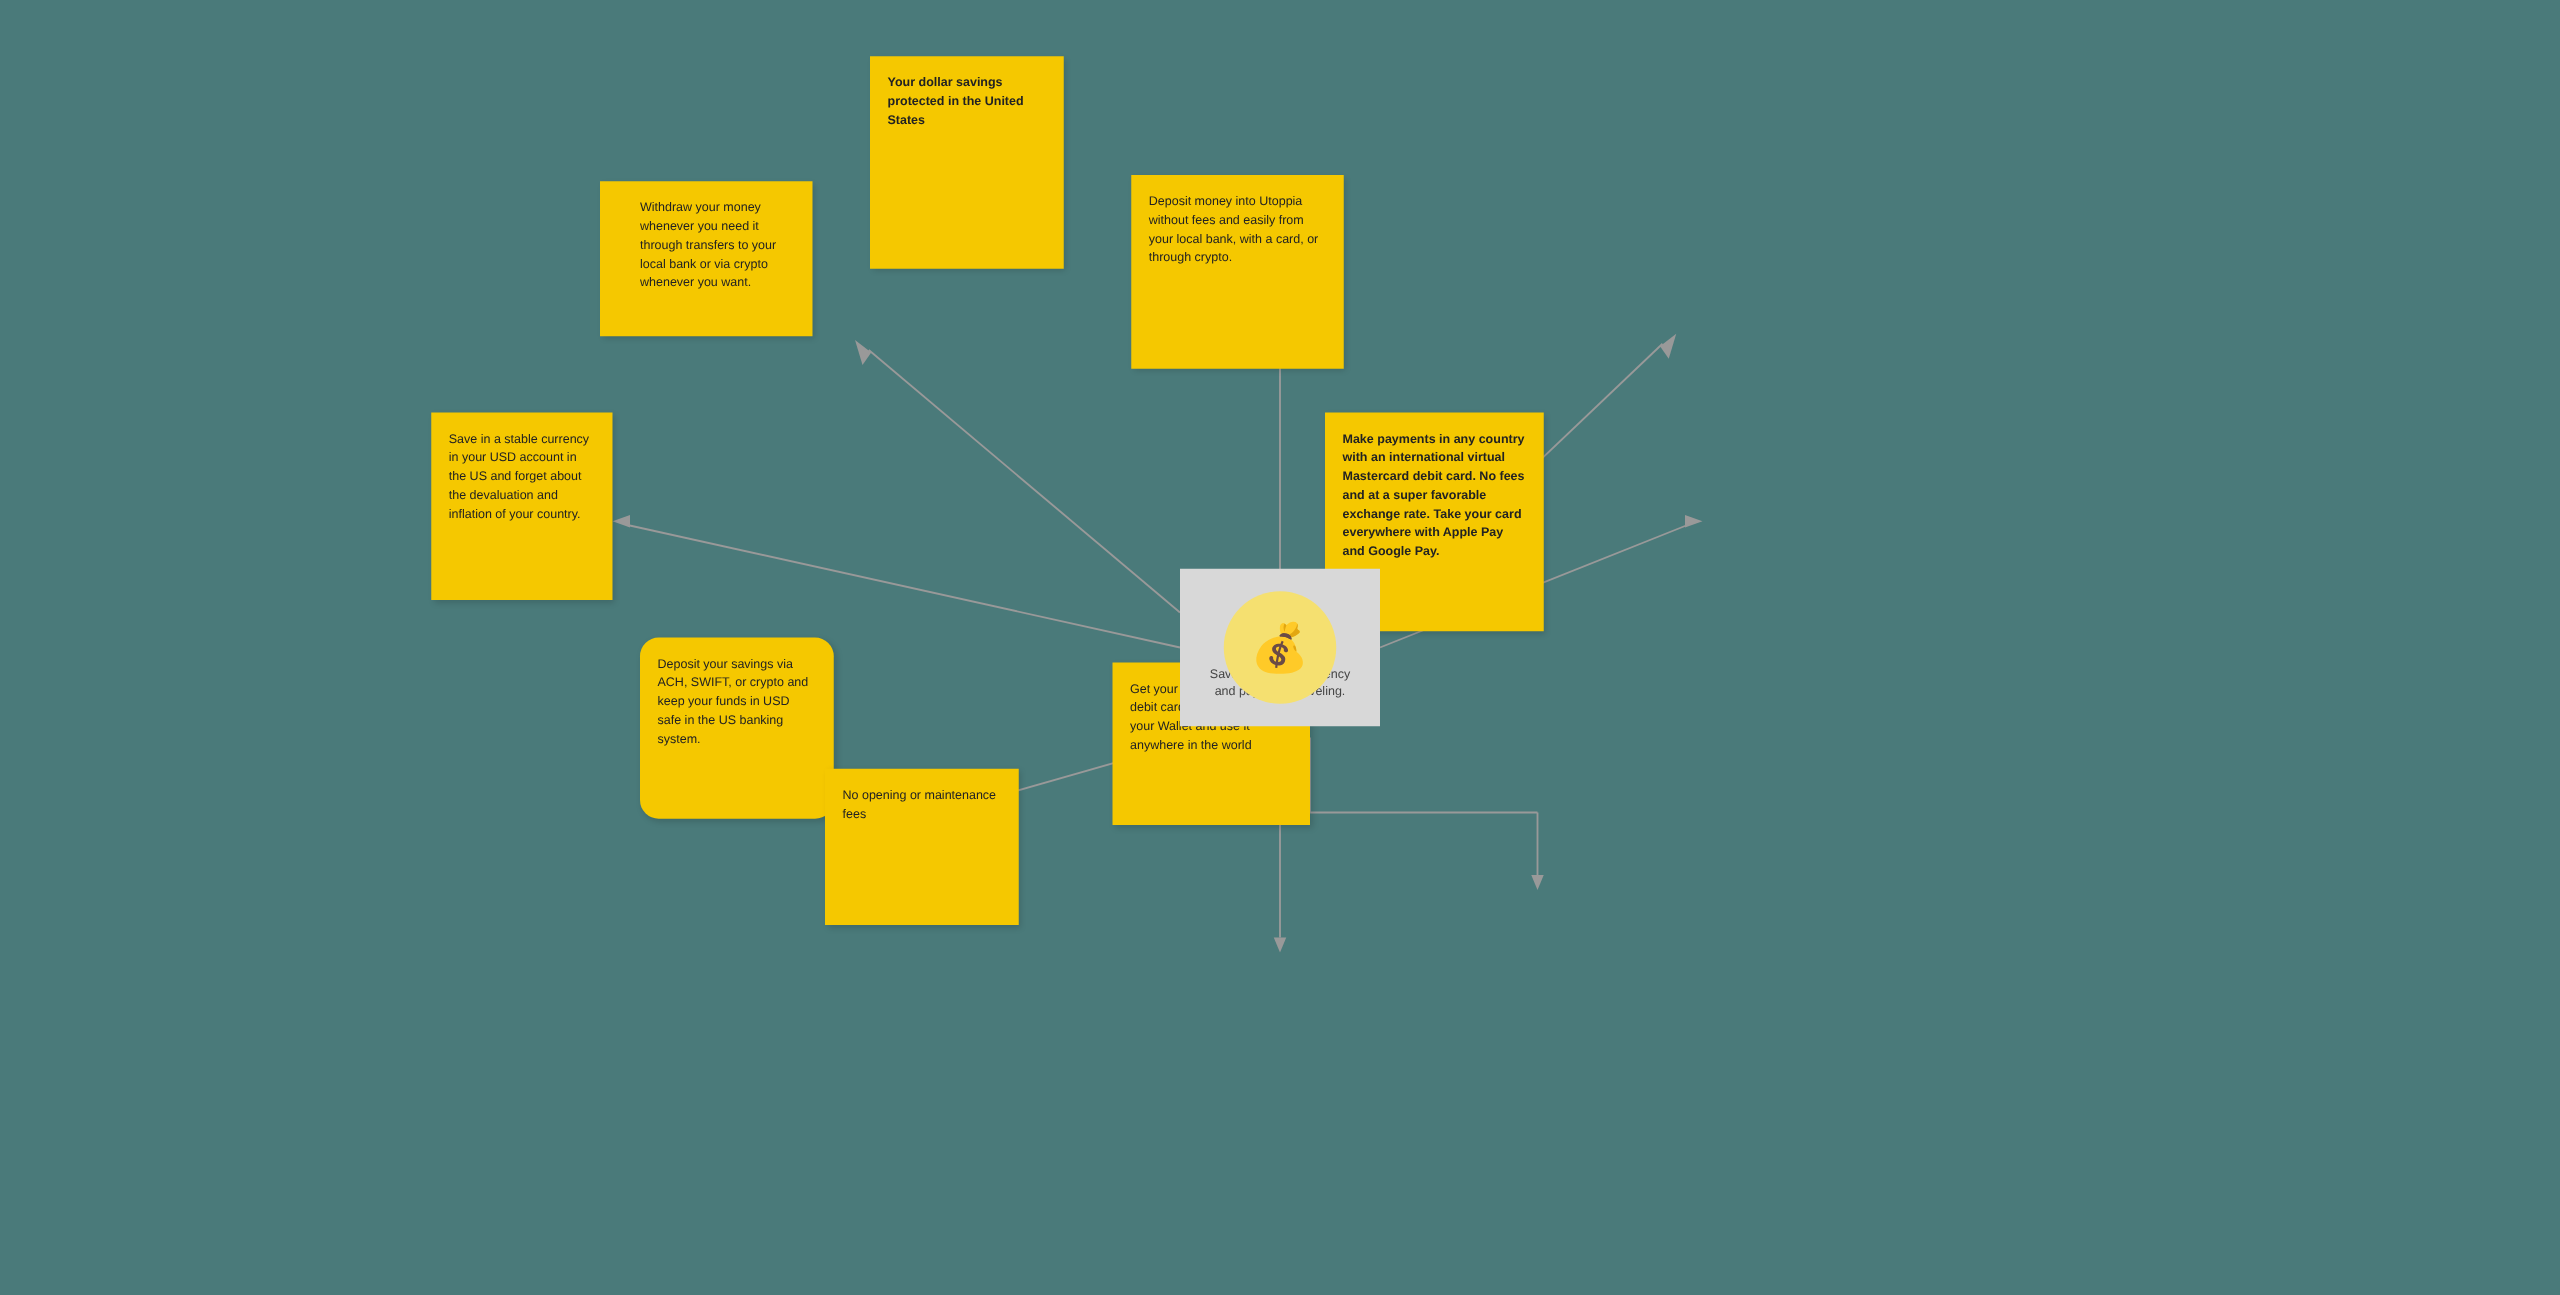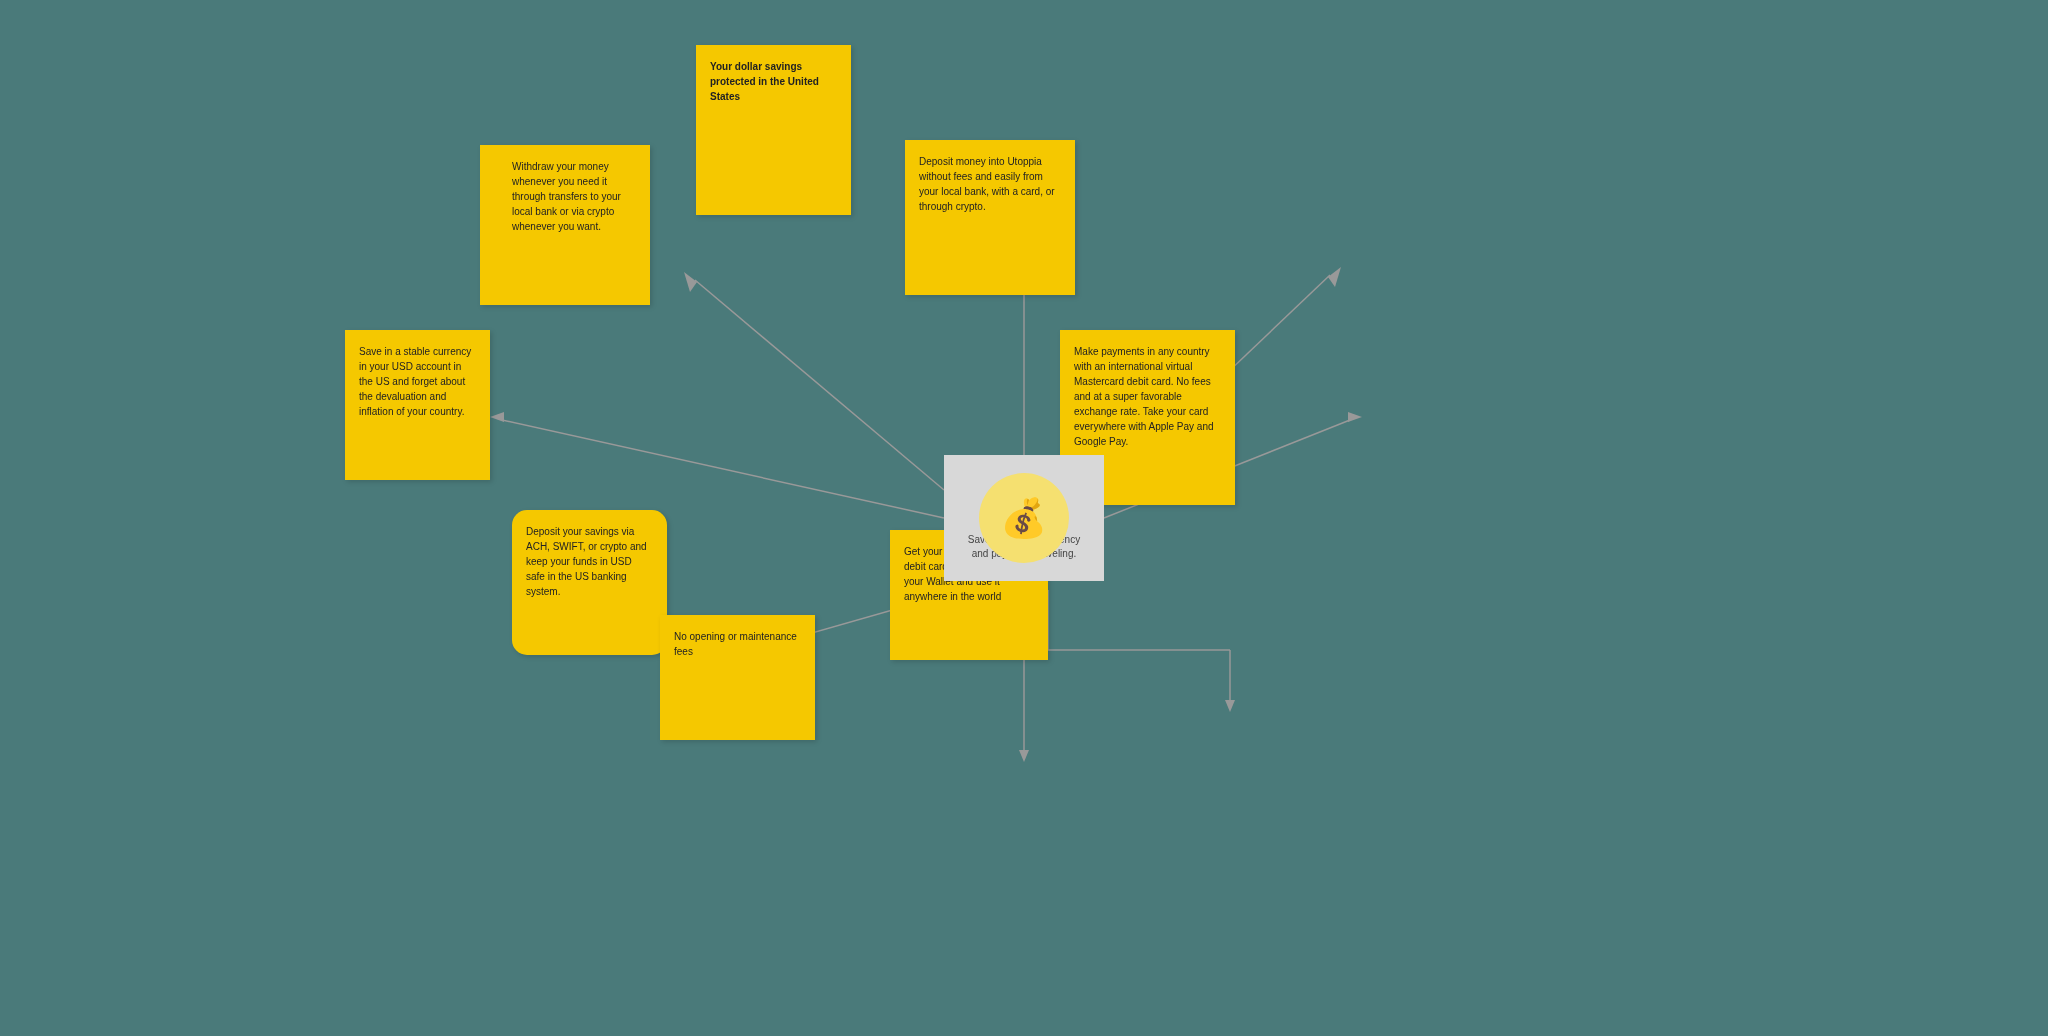--- a/index.html
+++ b/index.html
@@ -125,33 +125,33 @@
     <polygon points="1230,712 1225,700 1235,700"></polygon>
 
     <line x1="1024" y1="590" x2="1024" y2="750"></line>
     <polygon points="1024,762 1019,750 1029,750"></polygon>
   </svg>
 
   <div class="sticky" style="left: 696px; top: 45px; width: 155px; height: 170px; font-weight: bold;">
     <span>Your dollar savings protected in the United States</span>
   </div>
 
-  <div class="sticky" style="left: 480px; top: 145px; width: 170px; height: 160px; padding-left: 32px;">
+  <div class="sticky" style="left: 480px; top: 145px; width: 170px; height: 124px; padding-left: 32px;">
     <span>Withdraw your money whenever you need it through transfers to your local bank or via crypto whenever you want.</span>
   </div>
 
   <div class="sticky" style="left: 905px; top: 140px; width: 170px; height: 155px;">
     <span>Deposit money into Utoppia without fees and easily from your local bank, with a card, or through crypto.</span>
   </div>
 
   <div class="sticky" style="left: 345px; top: 330px; width: 145px; height: 150px;">
     <span>Save in a stable currency in your USD account in the US and forget about the devaluation and inflation of your country.</span>
   </div>
 
-  <div class="sticky" style="left: 1060px; top: 330px; width: 175px; height: 175px;">
+  <div class="sticky" style="left: 1060px; top: 330px; width: 175px; height: 175px; font-weight: bold;">
     <span>Make payments in any country with an international virtual Mastercard debit card. No fees and at a super favorable exchange rate. Take your card everywhere with Apple Pay and Google Pay.</span>
   </div>
 
   <div class="sticky" style="left: 512px; top: 510px; width: 155px; height: 145px; border-radius: 15px;">
     <span>Deposit your savings via ACH, SWIFT, or crypto and keep your funds in USD safe in the US banking system.</span>
   </div>
 
   <div class="sticky" style="left: 890px; top: 530px; width: 158px; height: 130px;">
     <span>Get your virtual Mastercard debit card ready to add to your Wallet and use it anywhere in the world</span>
   </div>

